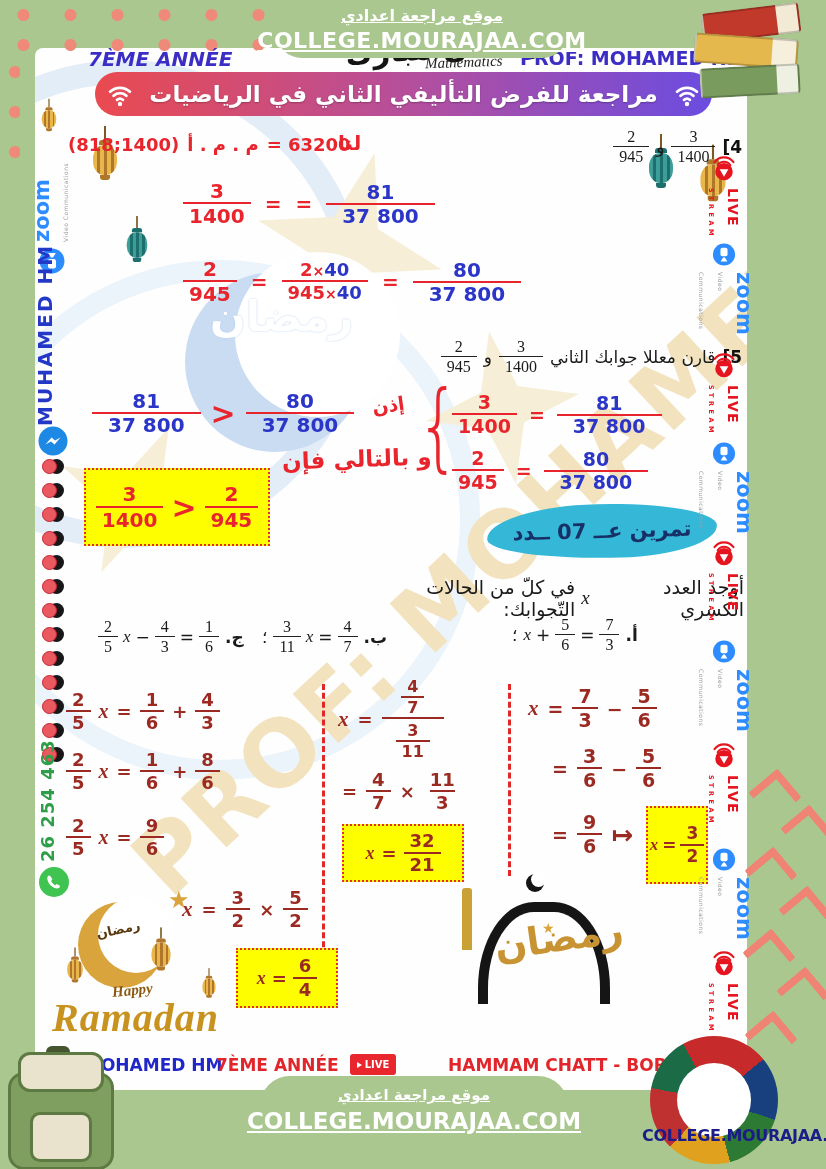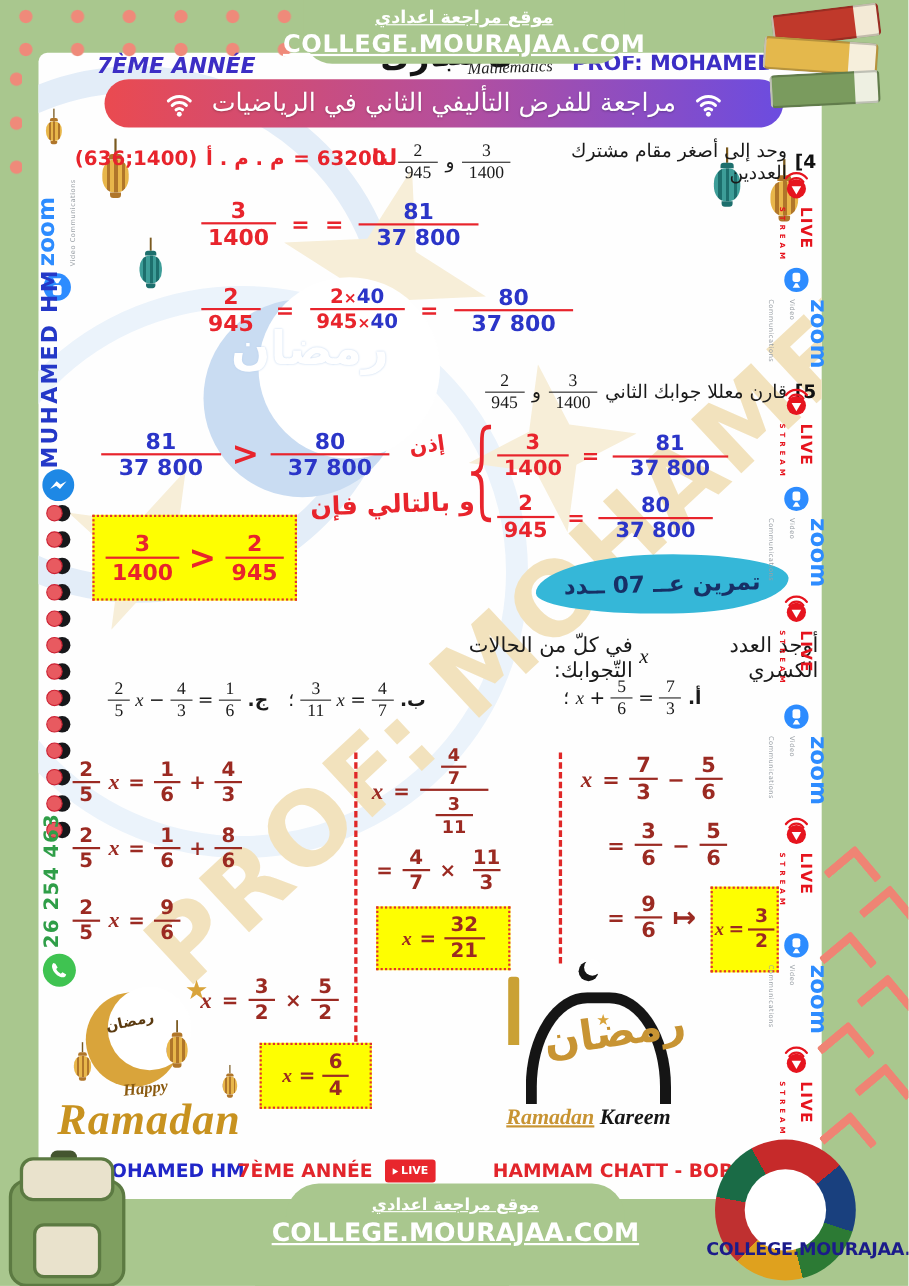--- a/index.html
+++ b/index.html
@@ -20,21 +20,21 @@
   .dots{background-image:radial-gradient(circle,#ef8a7a 5.5px,transparent 6.5px);background-size:47px 30px}
   #bubbleTop{left:276px;top:0;width:292px;height:58px;background:#a9c78e;border-radius:0 0 26px 26px;z-index:8}
   .sitetitle{color:#fff;font-weight:800;text-decoration:underline;text-align:center;z-index:9}
   .book{position:absolute;height:26px;border-radius:4px;border:2px solid rgba(0,0,0,.2)}
   
   .grade{color:#3c2ec5;font-weight:800;font-style:italic;font-size:20px;z-index:4}
   .prof{color:#3c2ec5;font-weight:800;font-size:19px;z-index:4}
   .callig{font-size:30px;font-weight:800;color:#141414;transform:rotate(-4deg);z-index:3}
   .script{font-family:"Liberation Serif",serif;font-style:italic;font-size:15px;color:#222;transform:rotate(-2deg);z-index:3}
   #banner{left:95px;top:72px;width:617px;height:44px;border-radius:24px;background:linear-gradient(90deg,#ea4a50,#b44f9e 52%,#6b4ce0);display:flex;align-items:center;justify-content:center;gap:14px;z-index:5}
-  #banner .t{color:#fff;font-weight:400;font-size:23px;text-shadow:0 1px 2px rgba(0,0,0,.25)}
+  #banner .t{color:#fff;font-weight:700;font-size:23px;text-shadow:0 1px 2px rgba(0,0,0,.25)}
   
   .row{position:absolute;display:flex;align-items:center;z-index:3}
   .rtl{direction:rtl}
   .ltr{direction:ltr}
   .frac{display:inline-flex;flex-direction:column;align-items:center;text-align:center;line-height:1.12;vertical-align:middle}
   .frac>.den{border-top:2.5px solid #e8242c;padding:1px 6px 0}
   .frac>.num{padding:0 6px}
   .b-dark>.den{border-top-color:#9b2a22}
   .b-blk>.den{border-top:1.5px solid #222}
   .pad>.num,.pad>.den{padding:0 16px}
@@ -188,34 +188,33 @@
     </div>
   <div class="lantern gold" style="left:36px;top:88px;transform:scale(.6)">
       <div class="str"></div>
       <div class="cap"></div>
       <div class="bod"></div>
       <div class="bot"></div>
     </div>
 
   <div class="row rtl printed" style="left:362px;top:128px;width:380px;gap:7px">
     <bdi class="pnum">[4</bdi>
-    <span>وحد إلى أصغر مقام مشترك العددين</span>
     <span class="frac b-blk pf">
         <span class="num">3</span>
         <span class="den">1400</span>
       </span>
     <span>و</span>
     <span class="frac b-blk pf">
         <span class="num">2</span>
         <span class="den">945</span>
       </span>
   </div>
 
   <div class="row hw red" style="left:68px;top:134px;gap:8px;font-size:18px">
-    <span>(636;1400)</span>
+    <span>(818;1400)</span>
     <span>م . م . أ</span>
     <span>= 63200</span>
   </div>
   <div class="abs hw red" style="left:338px;top:131px;font-size:20px;z-index:3">لنا</div>
 
   <div class="row hw" style="left:183px;top:180px;gap:14px;font-size:20px">
     <span class="frac red">
         <span class="num">3</span>
         <span class="den">1400</span>
       </span>
@@ -541,24 +540,20 @@
       <div class="bot"></div>
     </div>
   <div class="happy" style="left:112px;top:982px">Happy</div>
   <div class="ramname" style="left:52px;top:994px">Ramadan</div>
 
   <div class="minaret" style="left:462px;top:888px"></div>
   <div class="dome" style="left:478px;top:902px"></div>
   <div class="domecres" style="left:526px;top:874px"></div>
   <div class="goldcal" style="left:494px;top:916px">رمضان</div>
   <div class="hstar" style="left:542px;top:920px;font-size:14px">★</div>
-  <div class="rkline" style="left:440px;top:1005px;width:190px">
-    <span class="rk1">Ramadan</span>
-    <span class="rk2">Kareem</span>
-  </div>
 
   <div class="abs fblue" style="left:84px;top:1055px">MOHAMED HM</div>
   <div class="abs fred" style="left:216px;top:1055px">7ÈME ANNÉE</div>
   <div class="badge" style="left:350px;top:1054px">
     <span class="tri"></span>
     <span>LIVE</span>
   </div>
   <div class="abs fred" style="left:448px;top:1055px">HAMMAM CHATT - BORJ CEDRIA</div>
 
   <div id="bubbleBot" class="abs"></div>

